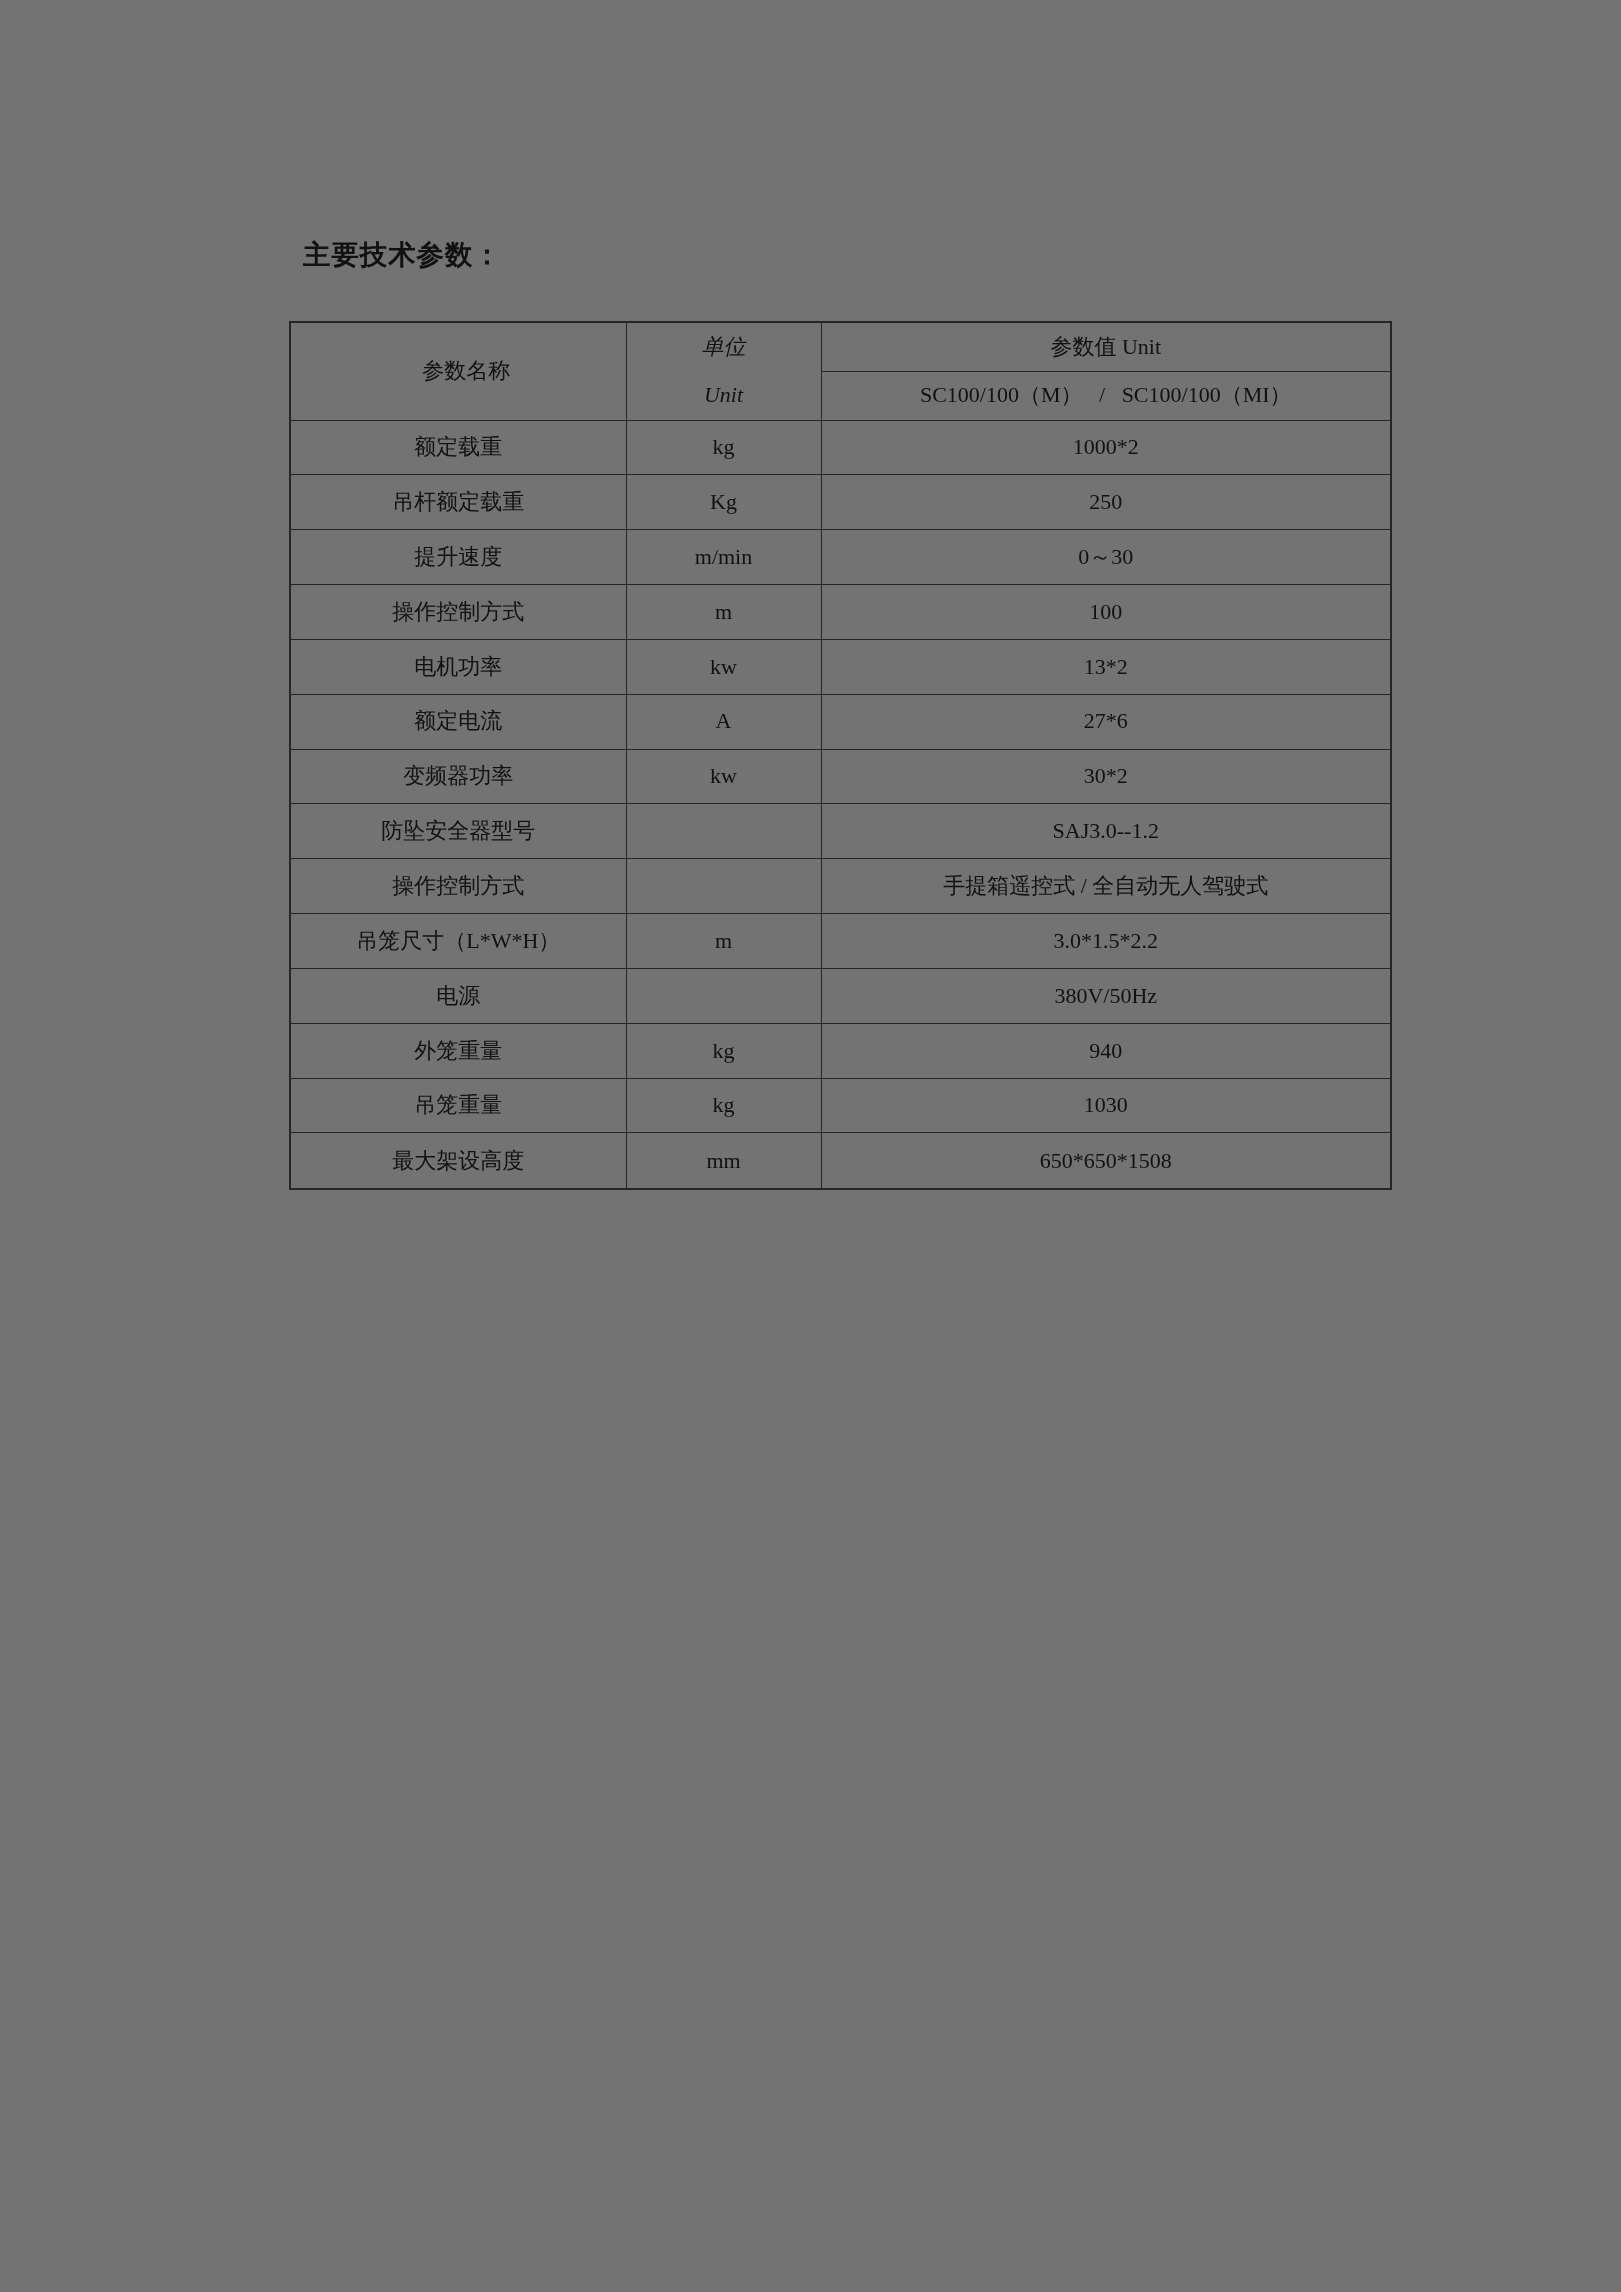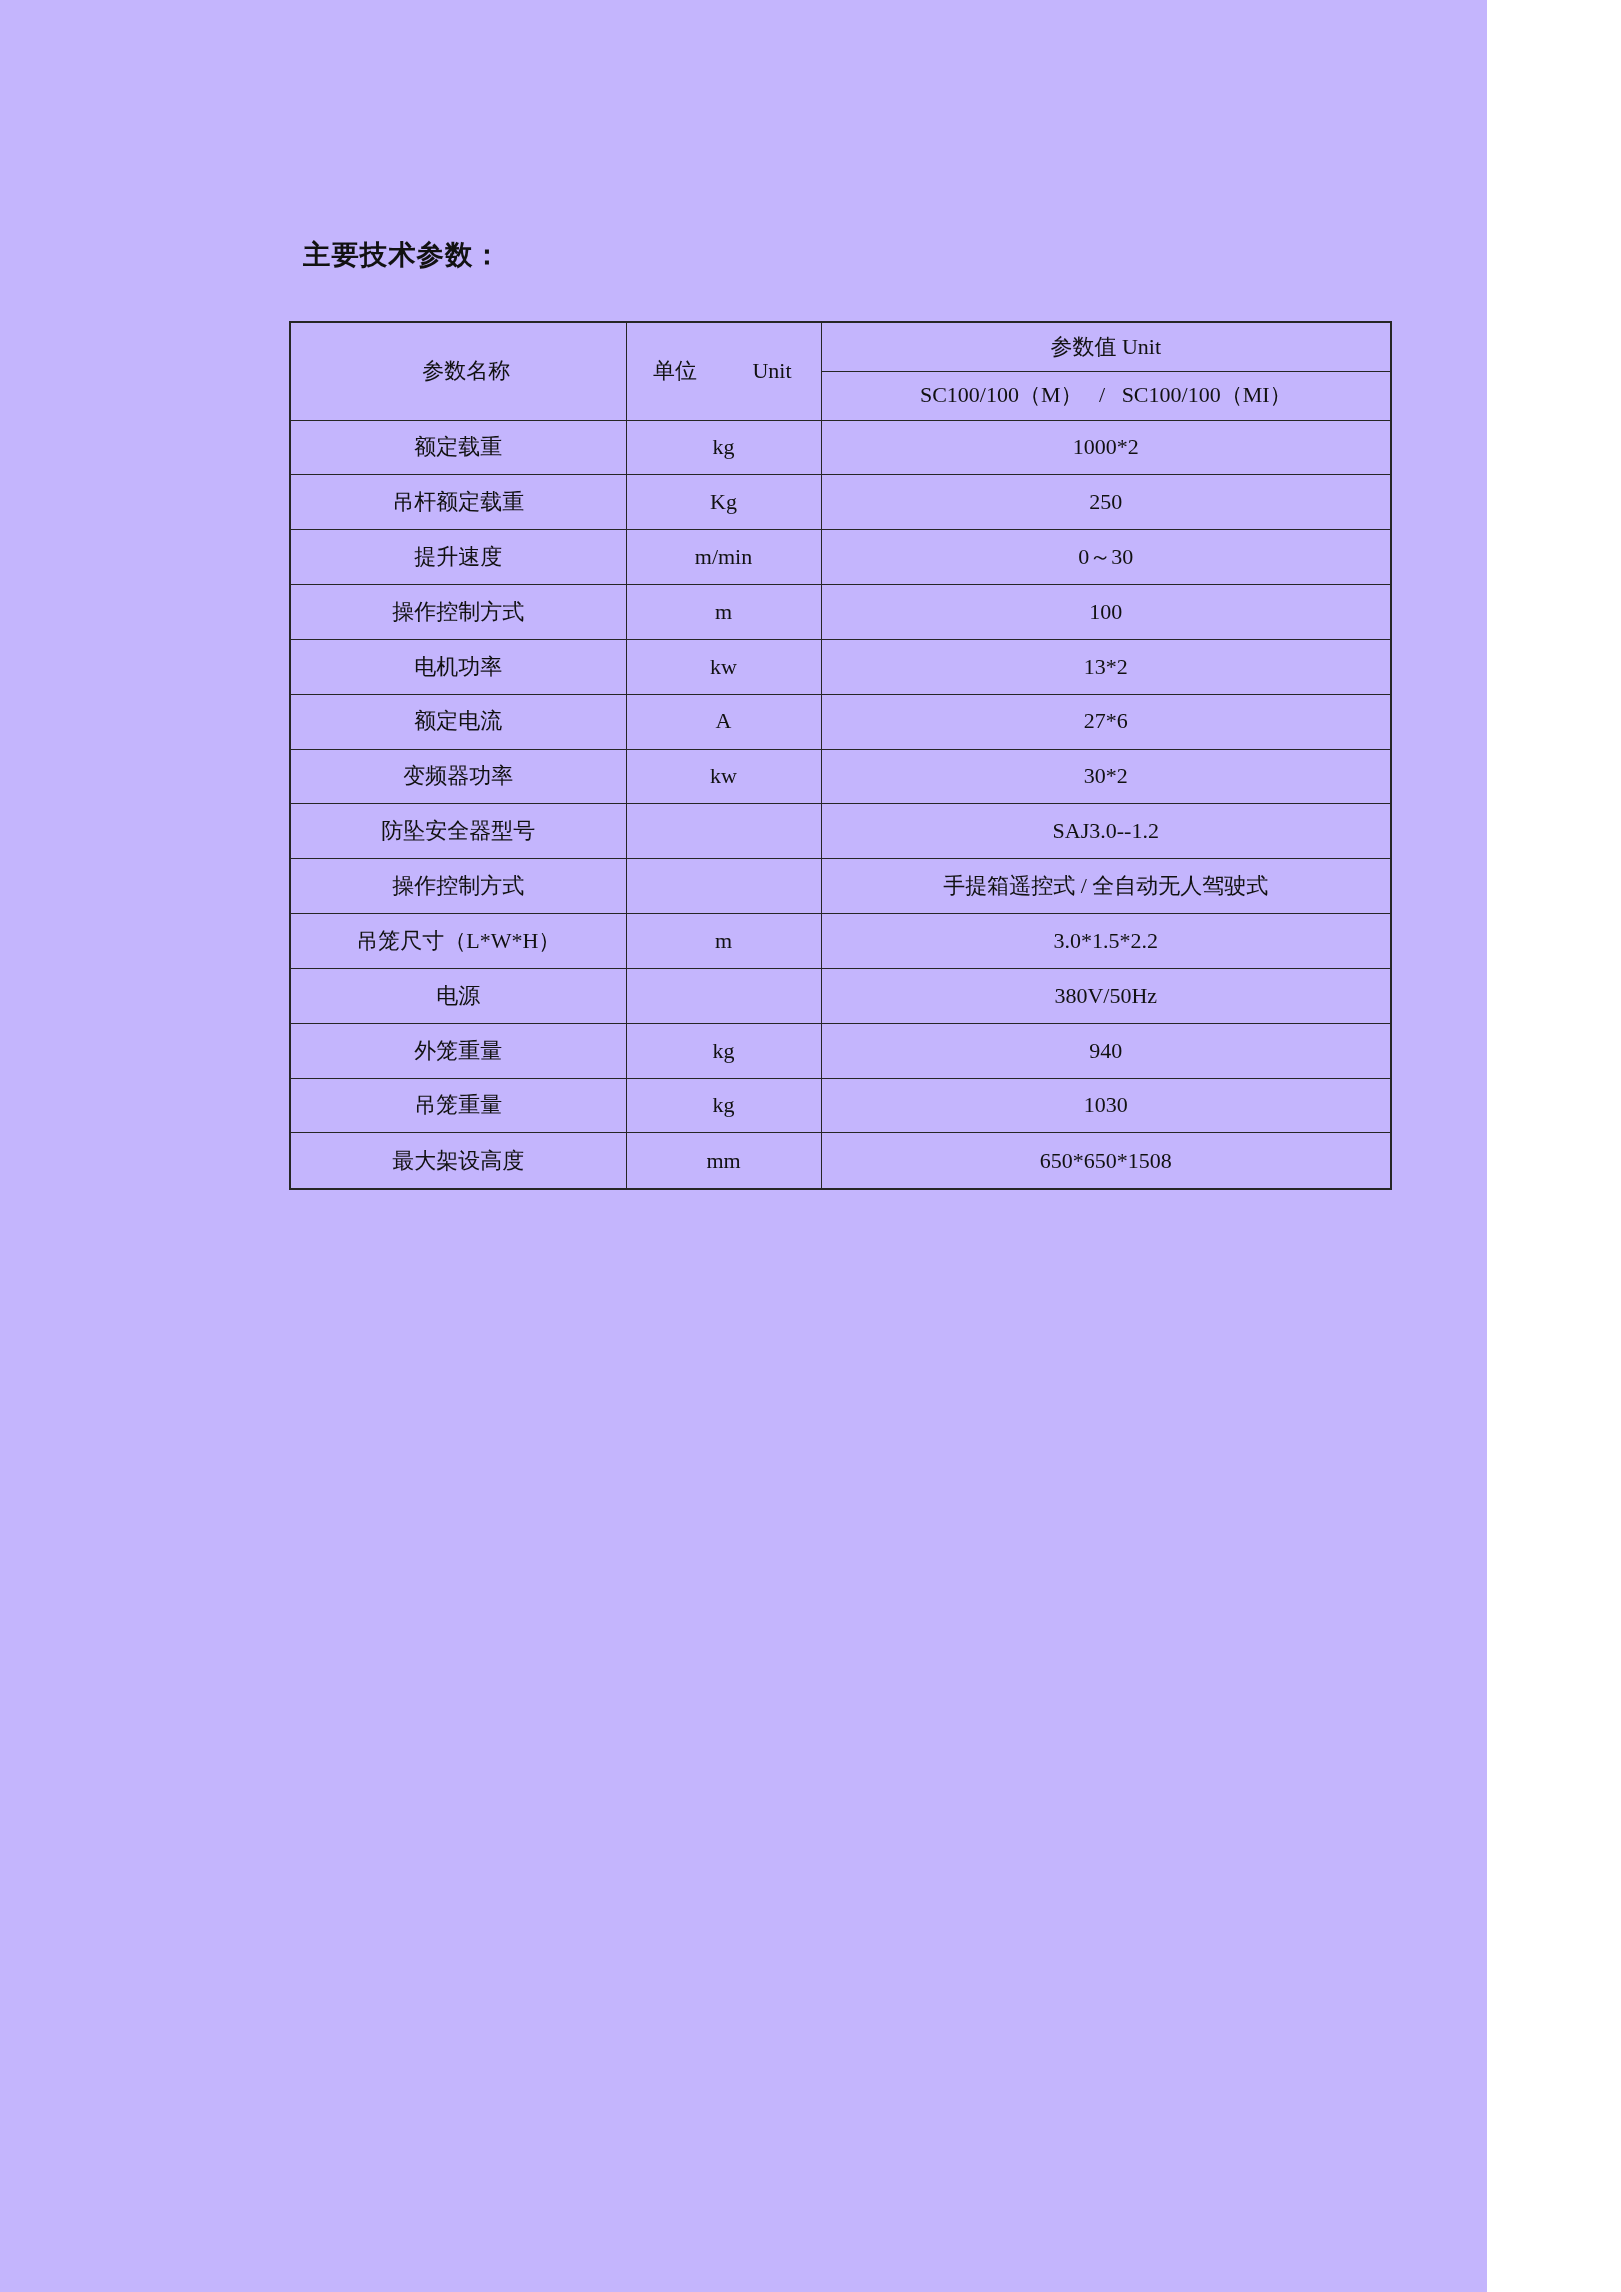--- a/index.html
+++ b/index.html
@@ -2,23 +2,23 @@
 <html><head>
 <meta charset="utf-8">
 <style>
   html, body {
     margin: 0;
     padding: 0;
     background: #ffffff;
   }
   .page {
     position: relative;
-    width: 1487px;
+    width: 1621px;
     height: 2293px;
-    background: #c4b5fd;
+    background: #737373;
     font-family: "Liberation Serif", "DejaVu Serif", serif;
     color: #111111;
     overflow: hidden;
   }
   .doc-title {
     position: absolute;
     left: 303px;
     top: 239px;
     font-size: 27.4px;
     line-height: 33px;
@@ -50,22 +50,23 @@
   td.cell-label {
     text-align: left;
     padding-left: 12.7px;
   }
   td.cell-models {
     white-space: pre;
     margin-left: 6px;
   }
   .unit-stack {
     display: flex;
-    flex-direction: row;
+    flex-direction: column;
     height: 100%;
+    font-style: italic;
   }
   .unit-stack > div {
     flex: 1 1 0;
     display: flex;
     align-items: center;
     justify-content: center;
   }
 </style>
 </head>
 <body>

